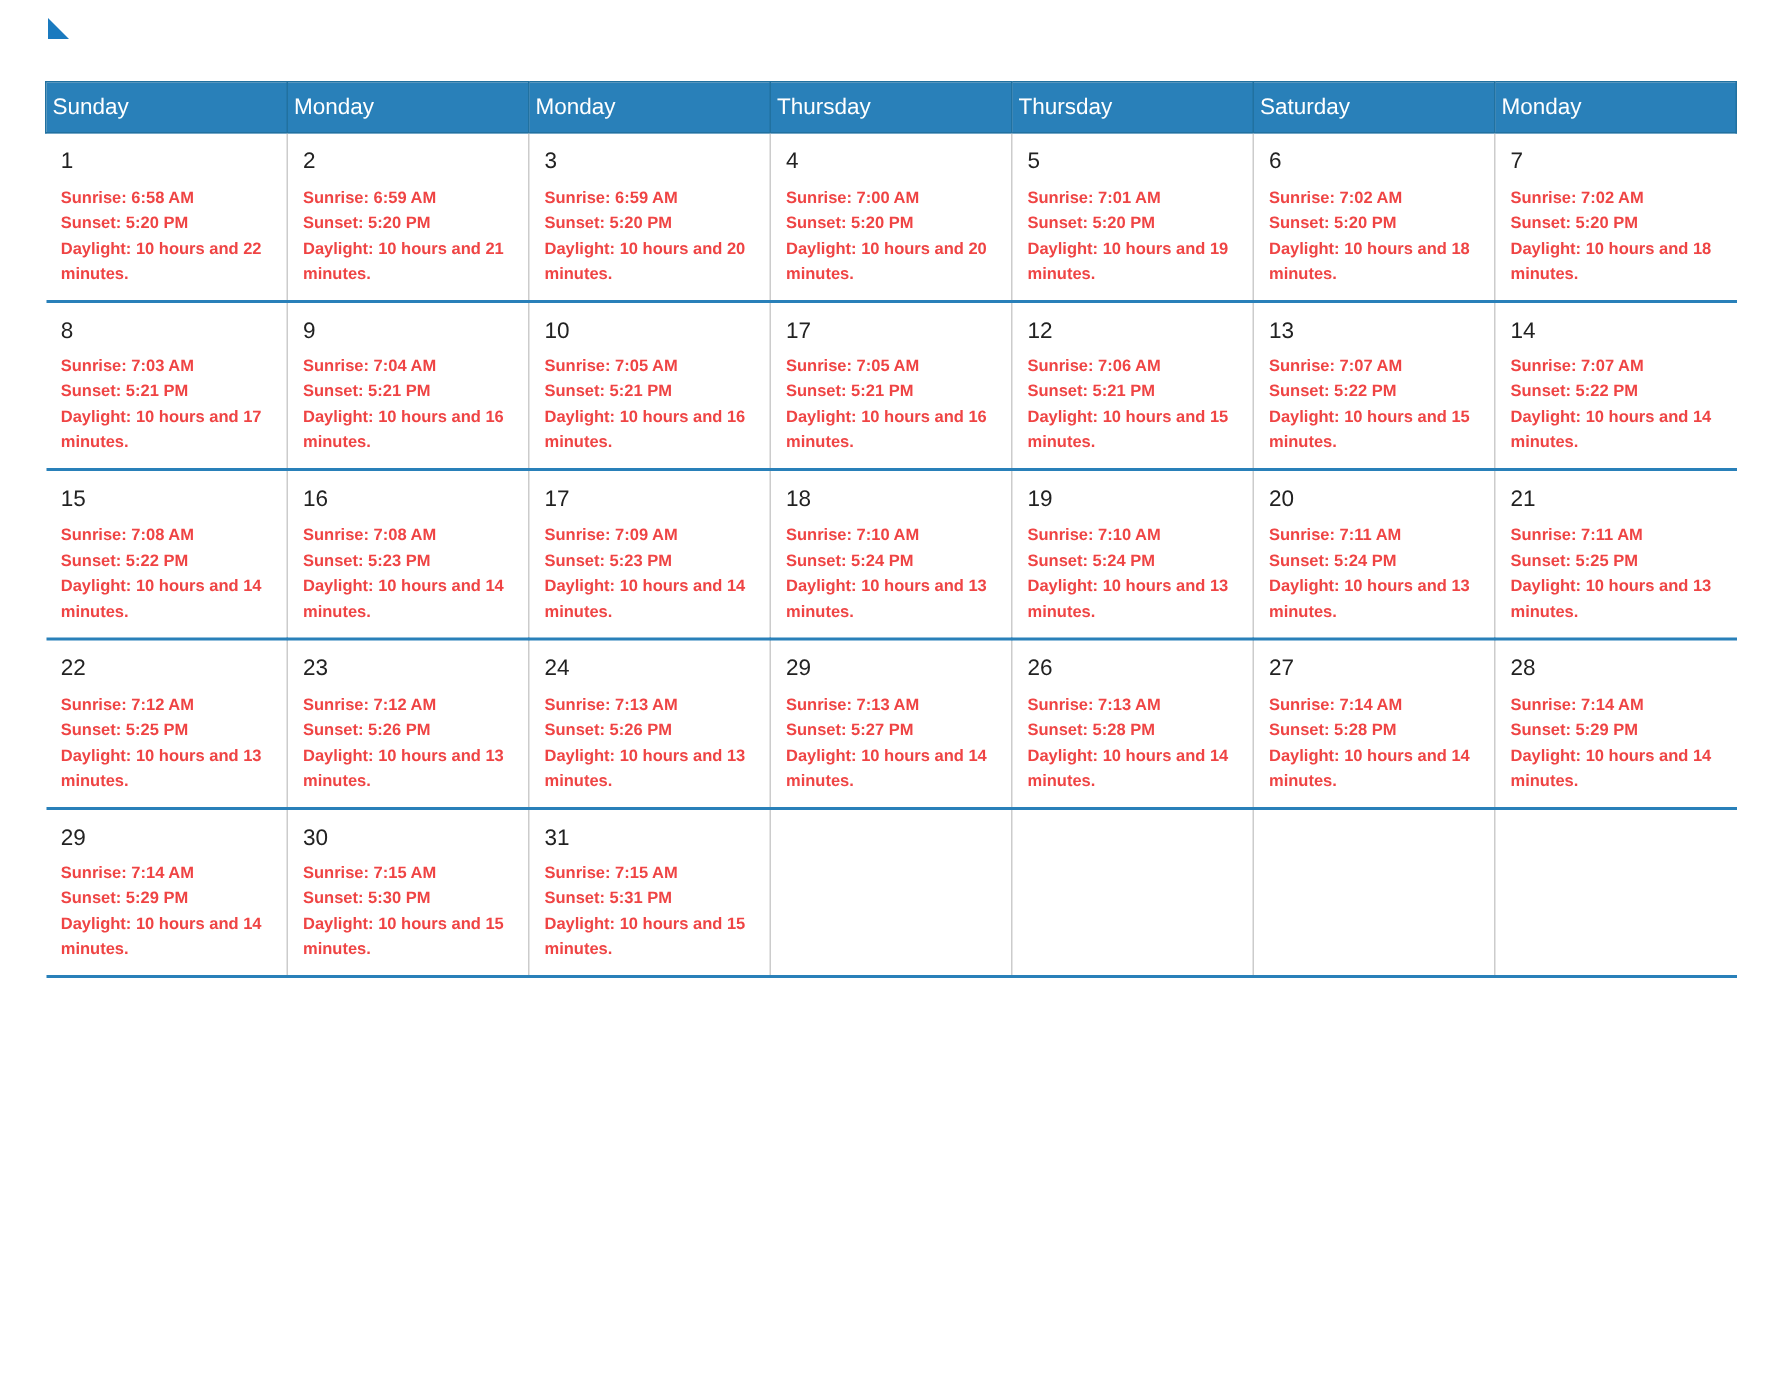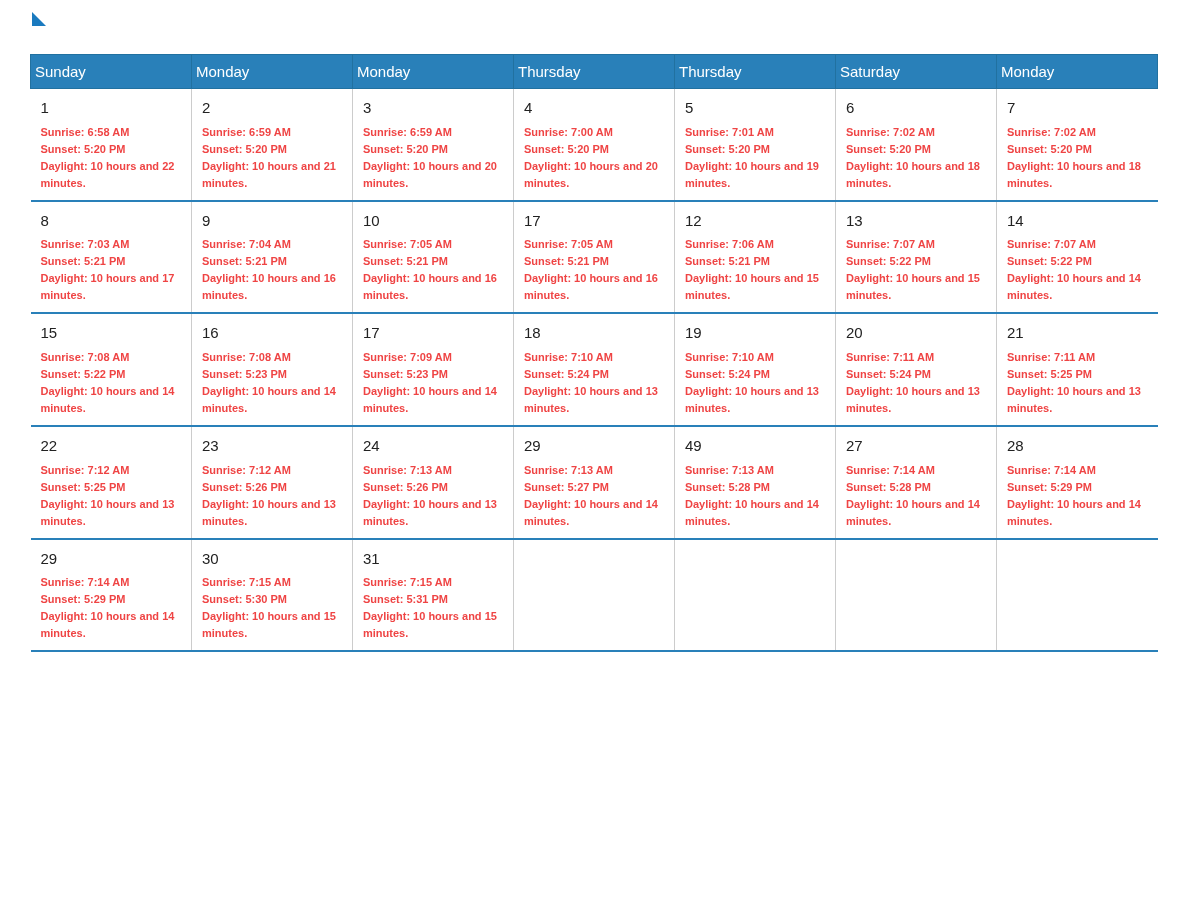--- a/index.html
+++ b/index.html
@@ -240,21 +240,21 @@
         </td>
         <td>
           <span class="day-num">24</span>
           <div class="day-detail">Sunrise: 7:13 AM<br>Sunset: 5:26 PM<br>Daylight: 10 hours and 13 minutes.</div>
         </td>
         <td>
           <span class="day-num">29</span>
           <div class="day-detail">Sunrise: 7:13 AM<br>Sunset: 5:27 PM<br>Daylight: 10 hours and 14 minutes.</div>
         </td>
         <td>
-          <span class="day-num">49</span>
+          <span class="day-num">26</span>
           <div class="day-detail">Sunrise: 7:13 AM<br>Sunset: 5:28 PM<br>Daylight: 10 hours and 14 minutes.</div>
         </td>
         <td>
           <span class="day-num">27</span>
           <div class="day-detail">Sunrise: 7:14 AM<br>Sunset: 5:28 PM<br>Daylight: 10 hours and 14 minutes.</div>
         </td>
         <td>
           <span class="day-num">28</span>
           <div class="day-detail">Sunrise: 7:14 AM<br>Sunset: 5:29 PM<br>Daylight: 10 hours and 14 minutes.</div>
         </td>

